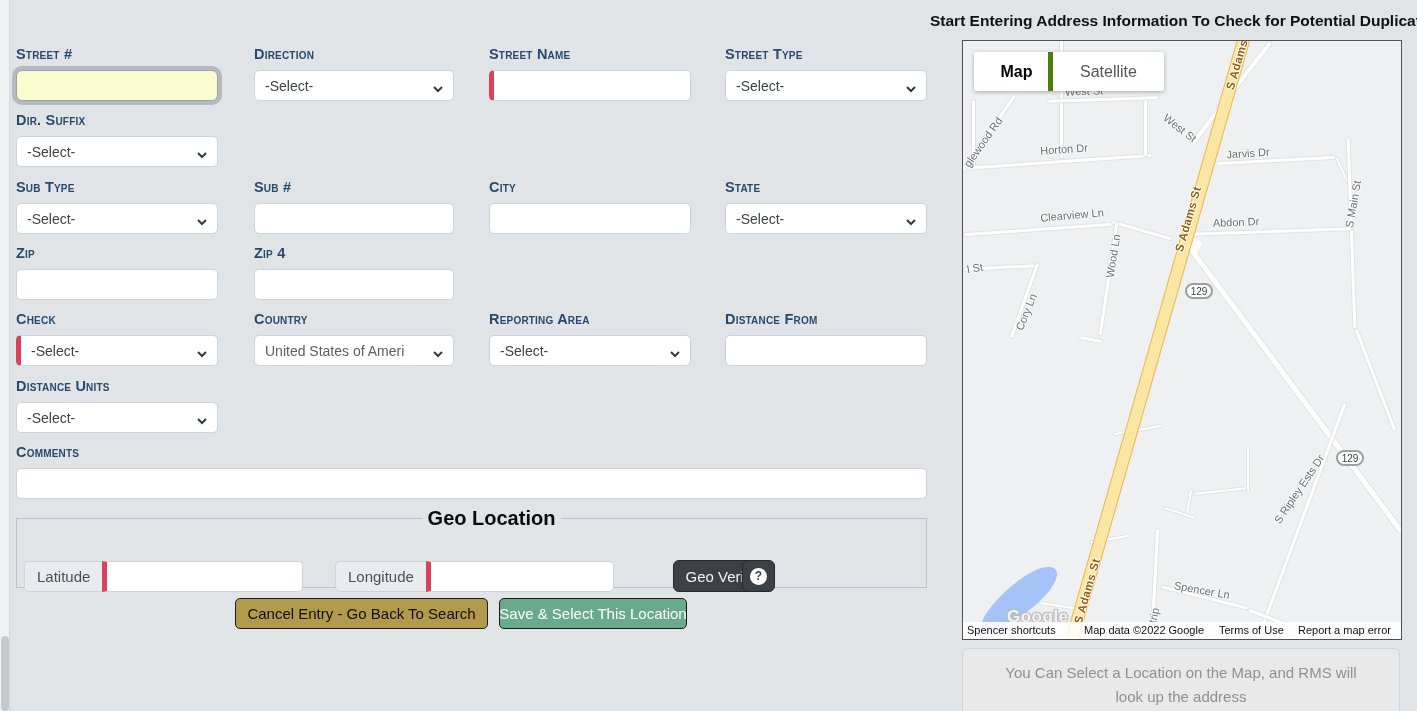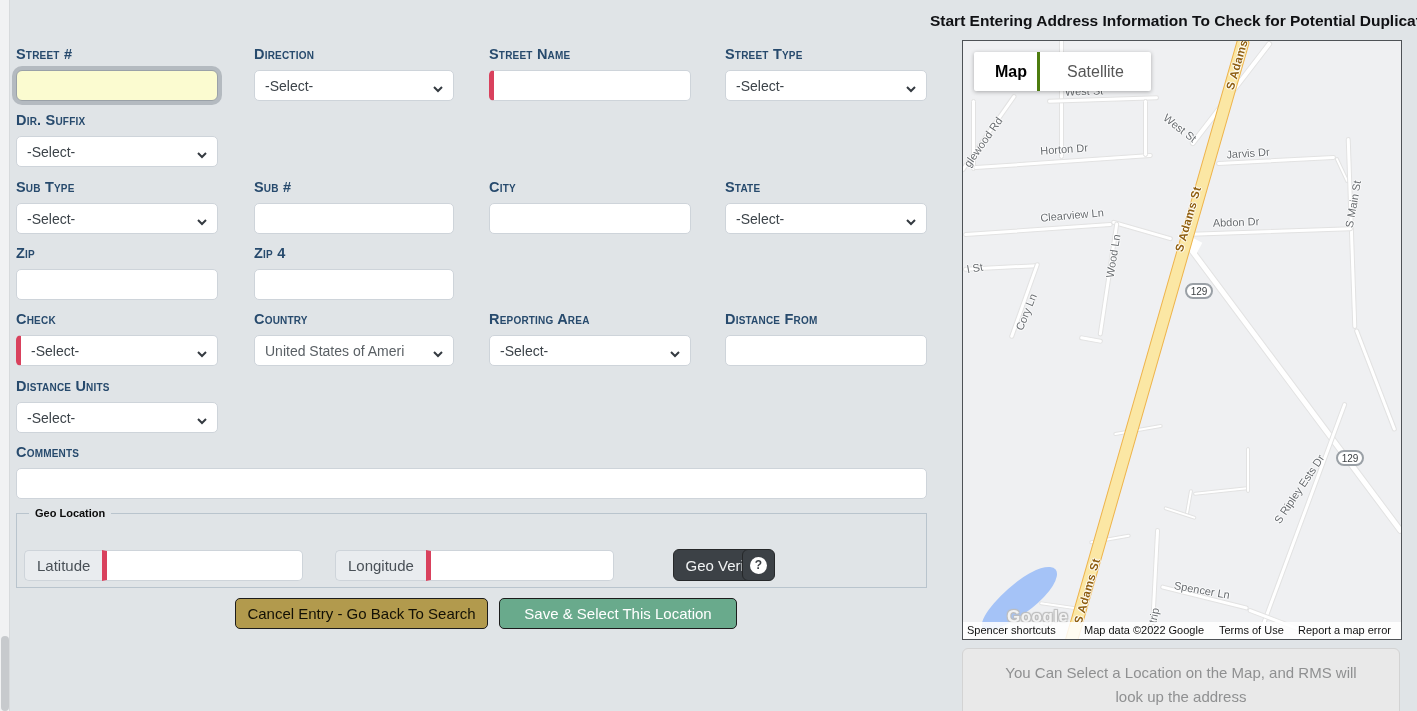--- a/index.html
+++ b/index.html
@@ -12,21 +12,21 @@
 
   
   .flabel { position:absolute; font-size:14.5px; font-weight:bold; color:#274a6d; font-variant:small-caps; letter-spacing:.2px; white-space:nowrap; }
   .tinput { position:absolute; height:31px; background:#fff; border:1px solid #ced4da; border-radius:5px; font-size:14px; color:#3c4349; padding:0 10px; font-family:"Liberation Sans",sans-serif; }
   .tinput.req { border-left:5px solid #d9415d; }
   .tinput.hl { background:#fbfbd0; border:1px solid #9aa1a8; box-shadow:0 0 0 4px #b4bac0; border-radius:6px; }
   .sel { position:absolute; height:31px; background:#fff; border:1px solid #ced4da; border-radius:5px; font-size:14px; color:#3c4349; display:flex; align-items:center; padding:0 26px 0 10px; cursor:default; }
   .sel.req { border-left:5px solid #d9415d; }
   .sel .chev { position:absolute; right:9px; top:10px; }
   .fieldset { position:absolute; left:16px; top:507px; width:911px; height:81px; border:1px solid #b9c4cd; }
-  .fieldset legend { font-size:11px; font-weight:bold; color:#0b0b0b; margin-left:12px; padding:0 6px; font-family:"Liberation Sans",sans-serif; }
+  .fieldset legend { font-size:20px; font-weight:bold; color:#0b0b0b; margin-left:20px; padding:0 6px; font-family:"Liberation Sans",sans-serif;text-align:center; }
   .igroup { position:absolute; display:flex; height:31px; }
   .igroup .ilabel { background:#e9ecef; border:1px solid #ced4da; border-right:none; border-radius:5px 0 0 5px; display:flex; align-items:center; padding:0 12px; font-size:15px; color:#495057; }
   .igroup input { height:31px; border:1px solid #ced4da; border-left:5px solid #d9415d; border-radius:0 5px 5px 0; background:#fff; font-size:14px; padding:0 8px; font-family:"Liberation Sans",sans-serif; }
   .btn { position:absolute; border-radius:5px; font-size:15px; display:flex; align-items:center; justify-content:center; cursor:pointer; font-family:"Liberation Sans",sans-serif; white-space:nowrap; }
   .btn-dark { background:#3c4146; color:#f1f3f4; border:1px solid #26282a; border-radius:6px; }
   .btn-gold { background:#b29a4d; color:#121005; border:1px solid #1c1c1c; }
   .btn-green { background:#69aa8c; color:#ffffff; border:1px solid #1c1c1c; }
   .qmark { width:17px; height:17px; border-radius:50%; background:#fff; color:#3c4146; font-size:12px; font-weight:bold; display:flex; align-items:center; justify-content:center; }
 
   
@@ -39,21 +39,21 @@
   .road.yellow { background:#fbe7a4; border:1px solid #eeb44c; z-index:3; }
   .wedge { position:absolute; background:#fff; z-index:2; }
   .rlab { position:absolute; font-size:11px; color:#686c70; white-space:nowrap; z-index:5;
           transform:translate(-50%,-50%) rotate(var(--r,0deg));
           text-shadow:0 1px 1px #fff,0 -1px 1px #fff,1px 0 1px #fff,-1px 0 1px #fff; }
   .rlab.adams { color:#8f5e0f; font-weight:bold; font-size:11.5px; letter-spacing:.4px; }
   .badge129 { position:absolute; width:28px; height:16px; background:#fff; border:2px solid #9aa0a6; border-radius:9px; font-size:10px; color:#3c4043; display:flex; align-items:center; justify-content:center; z-index:5; transform:translate(-50%,-50%); }
   .water { position:absolute; left:41px; top:511px; width:30px; height:94px; background:#a5c3f7; border-radius:48% 52% 45% 55%/40% 45% 55% 60%; transform:rotate(52deg); z-index:1; }
   .gm-ctl { position:absolute; left:11px; top:11px; height:39px; background:#fff; border-radius:2px; box-shadow:0 1px 4px rgba(0,0,0,.3); display:flex; z-index:10; }
   .gm-ctl .cell { display:flex; align-items:center; justify-content:center; font-size:16px; cursor:pointer; }
-  .gm-ctl .cell.map-on { width:66px; font-weight:bold; color:#000; border-right:3px solid #4d7c0f;padding-left:11px; }
+  .gm-ctl .cell.map-on { width:79px; font-weight:bold; color:#000; border-right:5px solid #4d7c0f;padding-left:11px; }
   .gm-ctl .cell.sat { width:111px; color:#565656; }
   .glogo { position:absolute; left:6px; top:566px; font-size:17px; font-weight:bold; color:#f2f2f2; letter-spacing:.5px; z-index:6;
            text-shadow:0 0 1px #bdbdbd,1px 1px 1px #bdbdbd,-1px -1px 1px #bdbdbd,1px -1px 1px #bdbdbd,-1px 1px 1px #bdbdbd;margin-left:38px; }
   .attrib { position:absolute; left:0; right:0; bottom:0; height:17px; background:rgba(255,255,255,.85); z-index:9; font-size:11px; color:#111; }
   .attrib span { position:absolute; top:2px; white-space:nowrap; }
 </style>
 </head>
 <body>
 
 <div class="vscroll">
@@ -156,21 +156,21 @@
     <span class="ilabel">Latitude</span>
     <input style="width: 201px;">
   </div>
   <button class="btn btn-dark" style="left:656px;top:30px;width:95px;height:32px;position:absolute">Geo Verify</button>
   <button class="btn btn-dark" style="left:725px;top:30px;width:33px;height:32px;position:absolute">
     <span class="qmark">?</span>
   </button>
 </fieldset>
 
 <button class="btn btn-gold" style="left:235px;top:598px;width:253px;height:31px">Cancel Entry - Go Back To Search</button>
-<button class="btn btn-green" style="left:499px;top:598px;width:238px;height:31px">Save &amp; Select This Location</button>
+<button class="btn btn-green" style="left:499px;top:598px;width:188px;height:31px">Save &amp; Select This Location</button>
 
 <div class="dup-head">Start Entering Address Information To Check for Potential Duplicates...</div>
 
 <div class="map">
 
   <i class="road" style="left:96px;top:-4px;width:5px;height:122px"></i>
   <i class="road" style="left:84px;top:56px;width:112px;height:5px;transform:rotate(-2deg)"></i>
   <i class="road" style="left:265px;top:-13px;width:6px;height:131px;transform:rotate(37.6deg)"></i>
   <i class="road" style="left:23px;top:45px;width:5px;height:94px;transform:rotate(35deg)"></i>
   <i class="road" style="left:8px;top:58px;width:5px;height:72px"></i>

